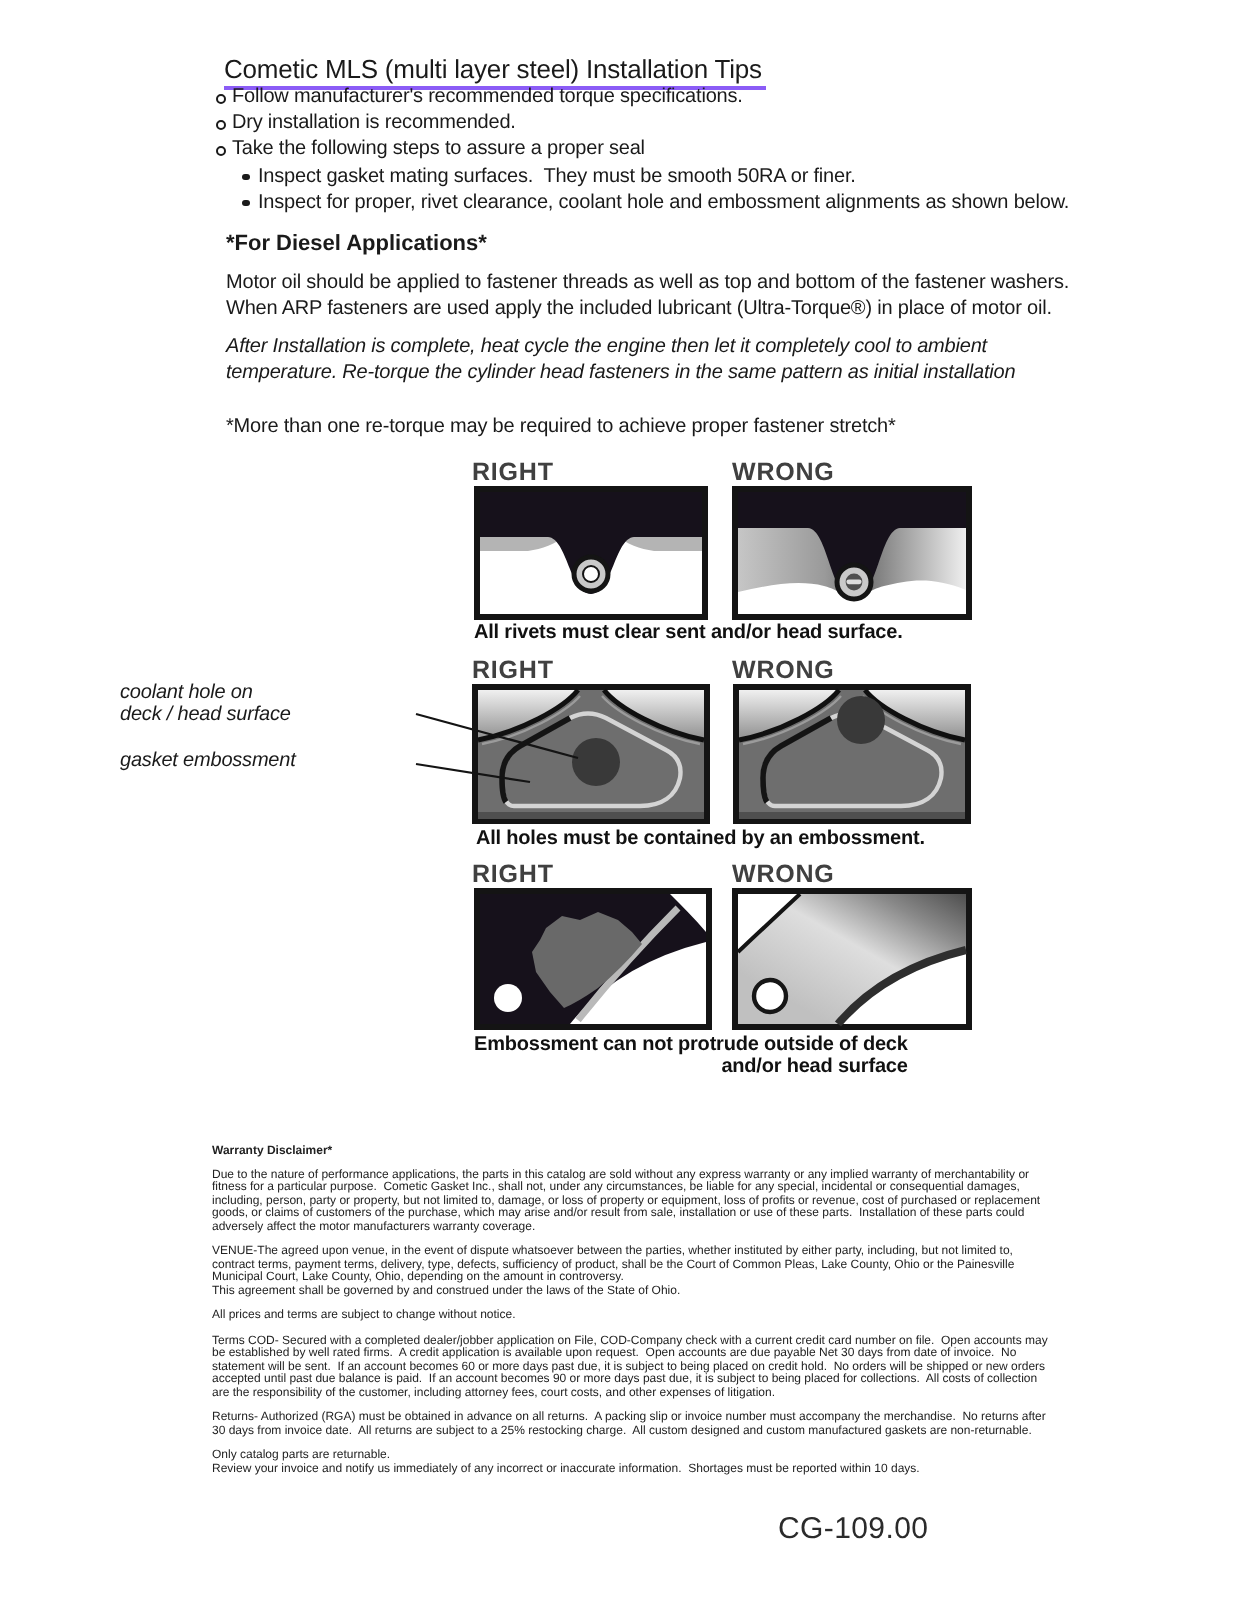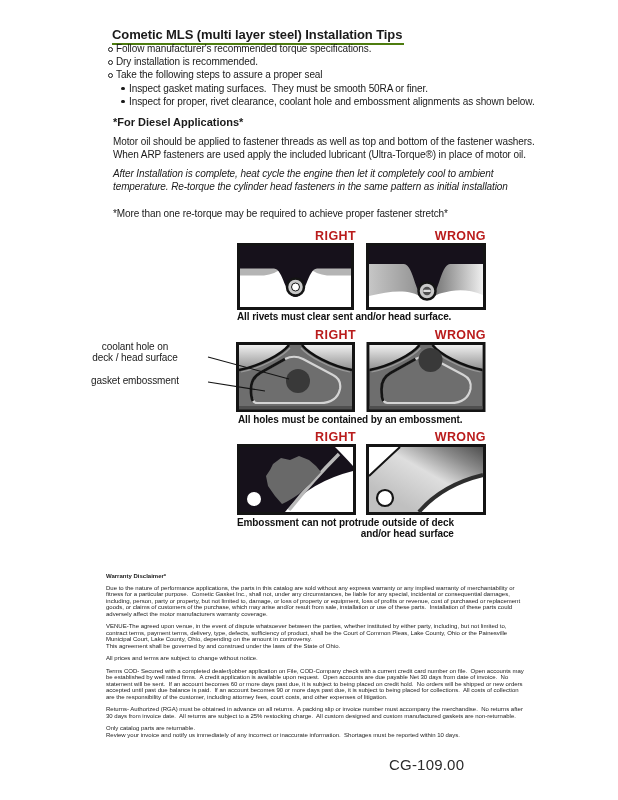--- a/index.html
+++ b/index.html
@@ -1,38 +1,38 @@
 <!DOCTYPE html>
 <html><head>
 <meta charset="utf-8">
 <style>
   html,body{margin:0;padding:0;background:#fff;}
   #page{position:relative;width:618px;height:800px;background:#ffffff;overflow:hidden;
         font-family:"Liberation Sans","DejaVu Sans",sans-serif;color:#1a1a1a;}
   .abs{position:absolute;}
   
-  #doc-title{left:112px;top:27px;font-size:13px;font-weight:700;
-             border-bottom:2px solid #4d7c0f;padding:0 2px 1px 0;letter-spacing:-0.1px;}
+  #doc-title{left:112px;top:27px;font-size:13px;font-weight:400;
+             border-bottom:2px solid #8b5cf6;padding:0 2px 1px 0;letter-spacing:-0.1px;}
   
   #tips{left:108px;top:42px;font-size:10px;line-height:13.2px;letter-spacing:-0.1px;}
   .tip{position:relative;padding-left:8px;white-space:pre;}
   .tip .bullet{position:absolute;left:0;top:4.5px;width:3px;height:3px;border:1px solid #1a1a1a;border-radius:50%;}
   .tip.sub{margin-left:13px;}
   .tip.sub .bullet{background:#1a1a1a;width:3.5px;height:3.5px;border:none;top:5px;}
   
   #diesel-heading{left:113px;top:116px;font-size:11px;font-weight:700;}
   .para{font-size:10px;line-height:13.2px;letter-spacing:-0.1px;}
   #diesel-p1{left:113px;top:135px;}
   #diesel-p2{left:113px;top:167px;font-style:italic;}
   #diesel-note{left:113px;top:208px;font-size:10px;letter-spacing:-0.1px;}
   .line{white-space:pre;}
   
-  .dlabel{width:120px;text-align:right;font-size:12.5px;font-weight:700;letter-spacing:0.4px;color:#b91c1c;}
+  .dlabel{width:120px;text-align:left;font-size:12.5px;font-weight:700;letter-spacing:0.4px;color:#404040;}
   .caption{font-size:10px;font-weight:700;letter-spacing:-0.1px;color:#111;line-height:10.5px;}
-  .pointer-label{width:150px;text-align:center;font-size:10px;line-height:11px;letter-spacing:-0.1px;}
+  .pointer-label{width:150px;text-align:left;font-size:10px;line-height:11px;letter-spacing:-0.1px;font-style:italic;}
   .panel svg{display:block;}
   
   #legal{left:106px;top:573px;width:414px;font-size:6px;line-height:6.5px;color:#222;}
   #legal .lheading{font-weight:700;margin-bottom:5px;}
   #legal .lpara{margin-bottom:6px;}
   
   #page-code{left:389px;top:756px;font-size:15px;color:#2b2b2b;letter-spacing:0.2px;}
 </style>
 </head>
 <body>

